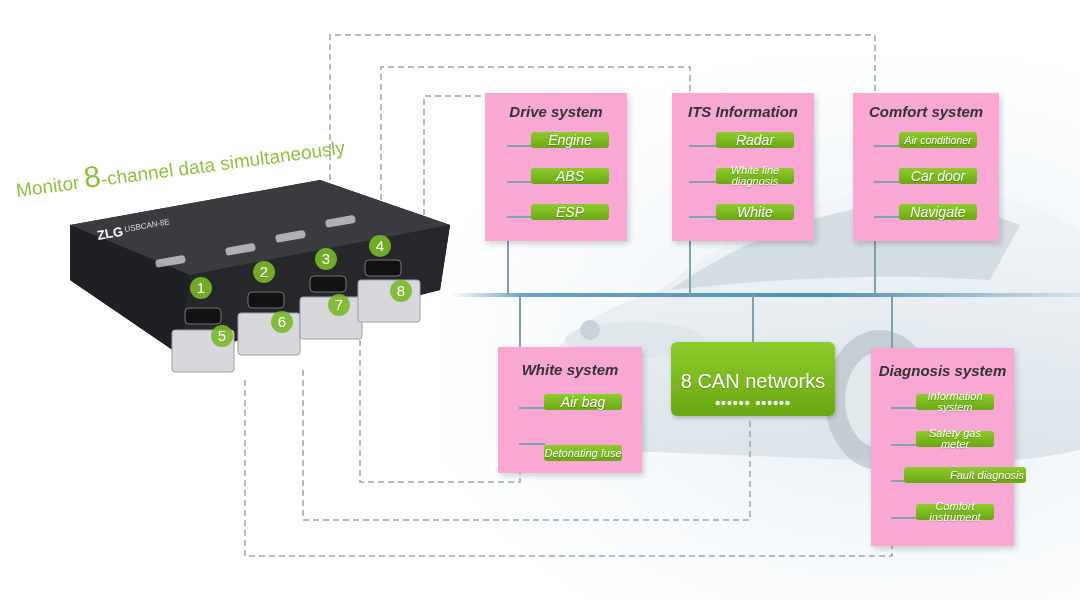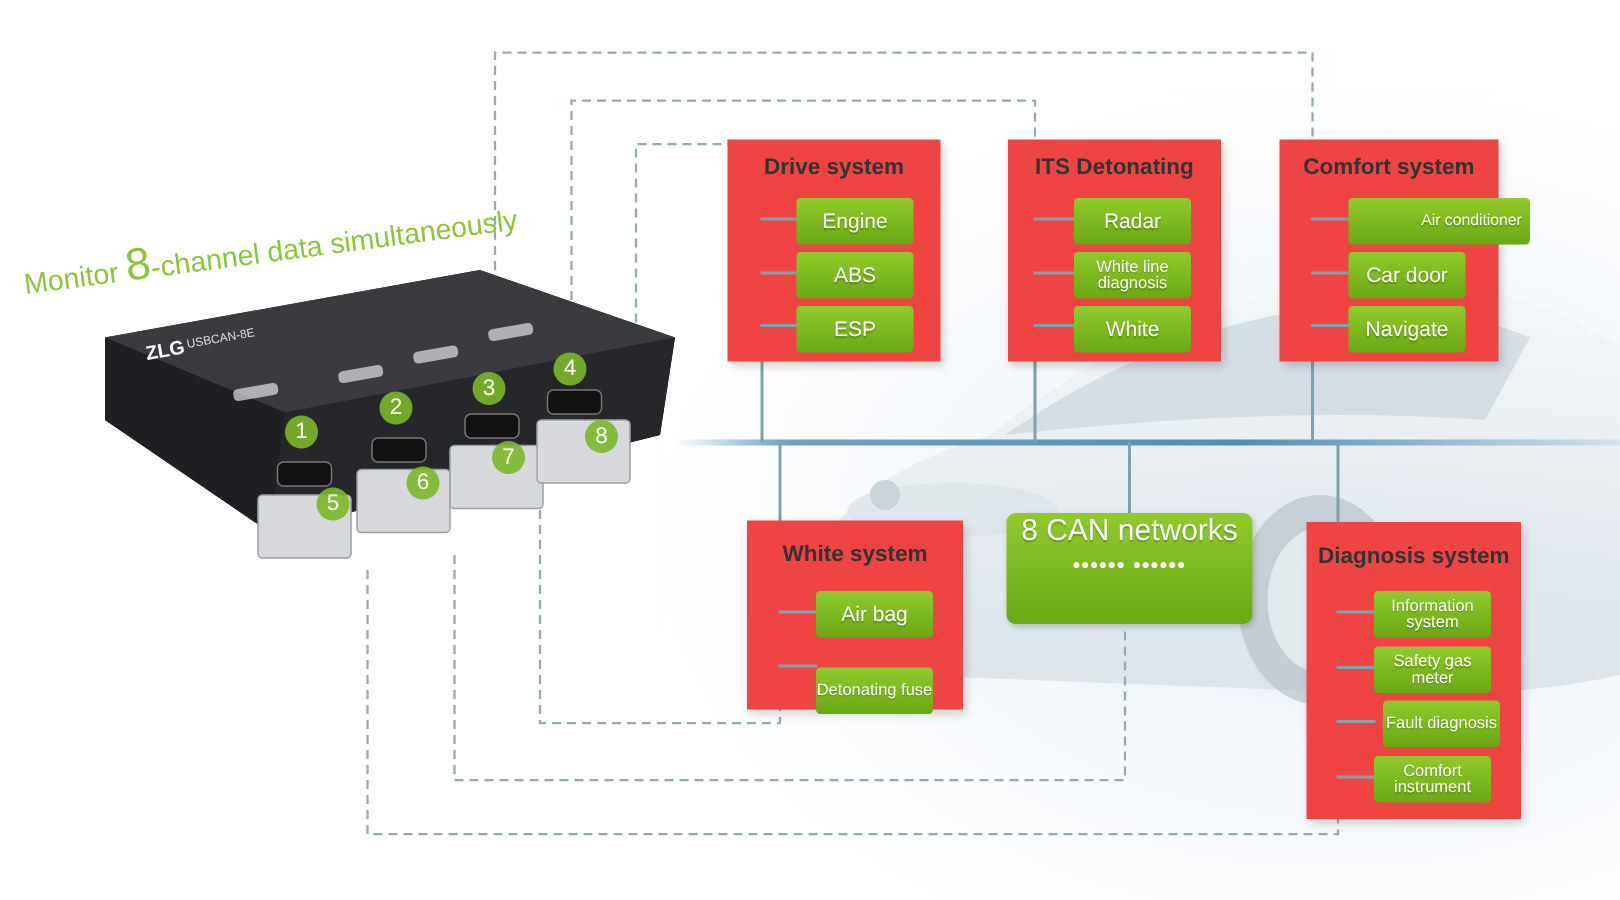--- a/index.html
+++ b/index.html
@@ -27,50 +27,51 @@
 
   
   .device { position:absolute; left:60px; top:180px; width:400px; height:220px; }
   .device svg { width:100%; height:100%; }
 
   
   .routes { position:absolute; left:0; top:0; width:1080px; height:600px; pointer-events:none; }
 
   
   .panel {
-    position:absolute; background:#ef4444;
+    position:absolute; background:#f9a8d4;
     box-shadow:2px 3px 6px rgba(0,0,0,0.18);
+    font-style:italic;
   }
   .panel-title {
     position:absolute; left:0; right:0; top:10px; text-align:center;
     font-size:15px; font-weight:bold; color:#333;
   }
   .item {
-    position:absolute; width:78px; height:31px;
+    position:absolute; width:78px; height:16px;
     background:linear-gradient(#8fcb2c, #6aa814);
     border-radius:3px; color:#fff; text-align:center;
     font-size:14px; display:flex; align-items:center; justify-content:center;
     line-height:11px; text-shadow:0 1px 1px rgba(0,0,0,0.25);
   }
   .item.small { font-size:11px; }
-  .item.tiny { font-size:10.5px;padding-left:43px; }
+  .item.tiny { font-size:10.5px; }
 
   .bus {
     position:absolute; left:450px; top:293px; width:630px; height:4px;
     background:linear-gradient(90deg, rgba(120,170,200,0) 0%, #6aa3c4 12%, #4f8fb6 60%, rgba(120,170,200,0.2) 100%);
   }
   .vline { position:absolute; width:2px; background:#7fa1ad; }
   .hline { position:absolute; height:2px; background:#7fa1ad; }
 
   .can-box {
     position:absolute; left:671px; top:342px; width:164px; height:74px;
     background:linear-gradient(#8fcb2c, #6aa814); border-radius:6px;
     color:#fff; text-align:center; box-shadow:1px 2px 4px rgba(0,0,0,0.2);
   }
-  .can-box .title { font-size:20px; margin-top:1px; text-shadow:0 1px 1px rgba(0,0,0,0.25); }
+  .can-box .title { font-size:20px; margin-top:28px; text-shadow:0 1px 1px rgba(0,0,0,0.25); }
   .can-box .dots { font-size:14px; letter-spacing:1px; margin-top:2px; font-weight:bold; }
 </style>
 </head>
 <body>
 
 <div class="bg-glow"></div>
 
 <div class="car">
   <svg viewBox="0 0 560 340">
     <defs>
@@ -158,21 +159,21 @@
   <div class="panel-title">Drive system</div>
   <div class="hline" style="left:22px; top:52px; width:26px;"></div>
   <div class="hline" style="left:22px; top:88px; width:26px;"></div>
   <div class="hline" style="left:22px; top:123px; width:26px;"></div>
   <div class="item" style="left:46px; top:39px;">Engine</div>
   <div class="item" style="left:46px; top:75px;">ABS</div>
   <div class="item" style="left:46px; top:111px;">ESP</div>
 </div>
 
 <div class="panel" style="left:672px; top:93px; width:142px; height:148px;">
-  <div class="panel-title">ITS Detonating</div>
+  <div class="panel-title">ITS Information</div>
   <div class="hline" style="left:17px; top:52px; width:28px;"></div>
   <div class="hline" style="left:17px; top:88px; width:28px;"></div>
   <div class="hline" style="left:17px; top:123px; width:28px;"></div>
   <div class="item" style="left:44px; top:39px;">Radar</div>
   <div class="item small" style="left:44px; top:75px;">White line diagnosis</div>
   <div class="item" style="left:44px; top:111px;">White</div>
 </div>
 
 <div class="panel" style="left:853px; top:93px; width:146px; height:148px;">
   <div class="panel-title">Comfort system</div>
@@ -198,15 +199,15 @@
 </div>
 
 <div class="panel" style="left:871px; top:348px; width:143px; height:198px;">
   <div class="panel-title" style="top:14px;">Diagnosis system</div>
   <div class="hline" style="left:20px; top:59px; width:26px;"></div>
   <div class="hline" style="left:20px; top:96px; width:26px;"></div>
   <div class="hline" style="left:20px; top:132px; width:26px;"></div>
   <div class="hline" style="left:20px; top:169px; width:26px;"></div>
   <div class="item small" style="left:45px; top:46px;">Information system</div>
   <div class="item small" style="left:45px; top:83px;">Safety gas meter</div>
-  <div class="item small" style="left:51px; top:119px;">Fault diagnosis</div>
+  <div class="item small" style="left:33px; top:119px;padding-left:44px;">Fault diagnosis</div>
   <div class="item small" style="left:45px; top:156px;">Comfort instrument</div>
 </div>
 
 </body></html>

